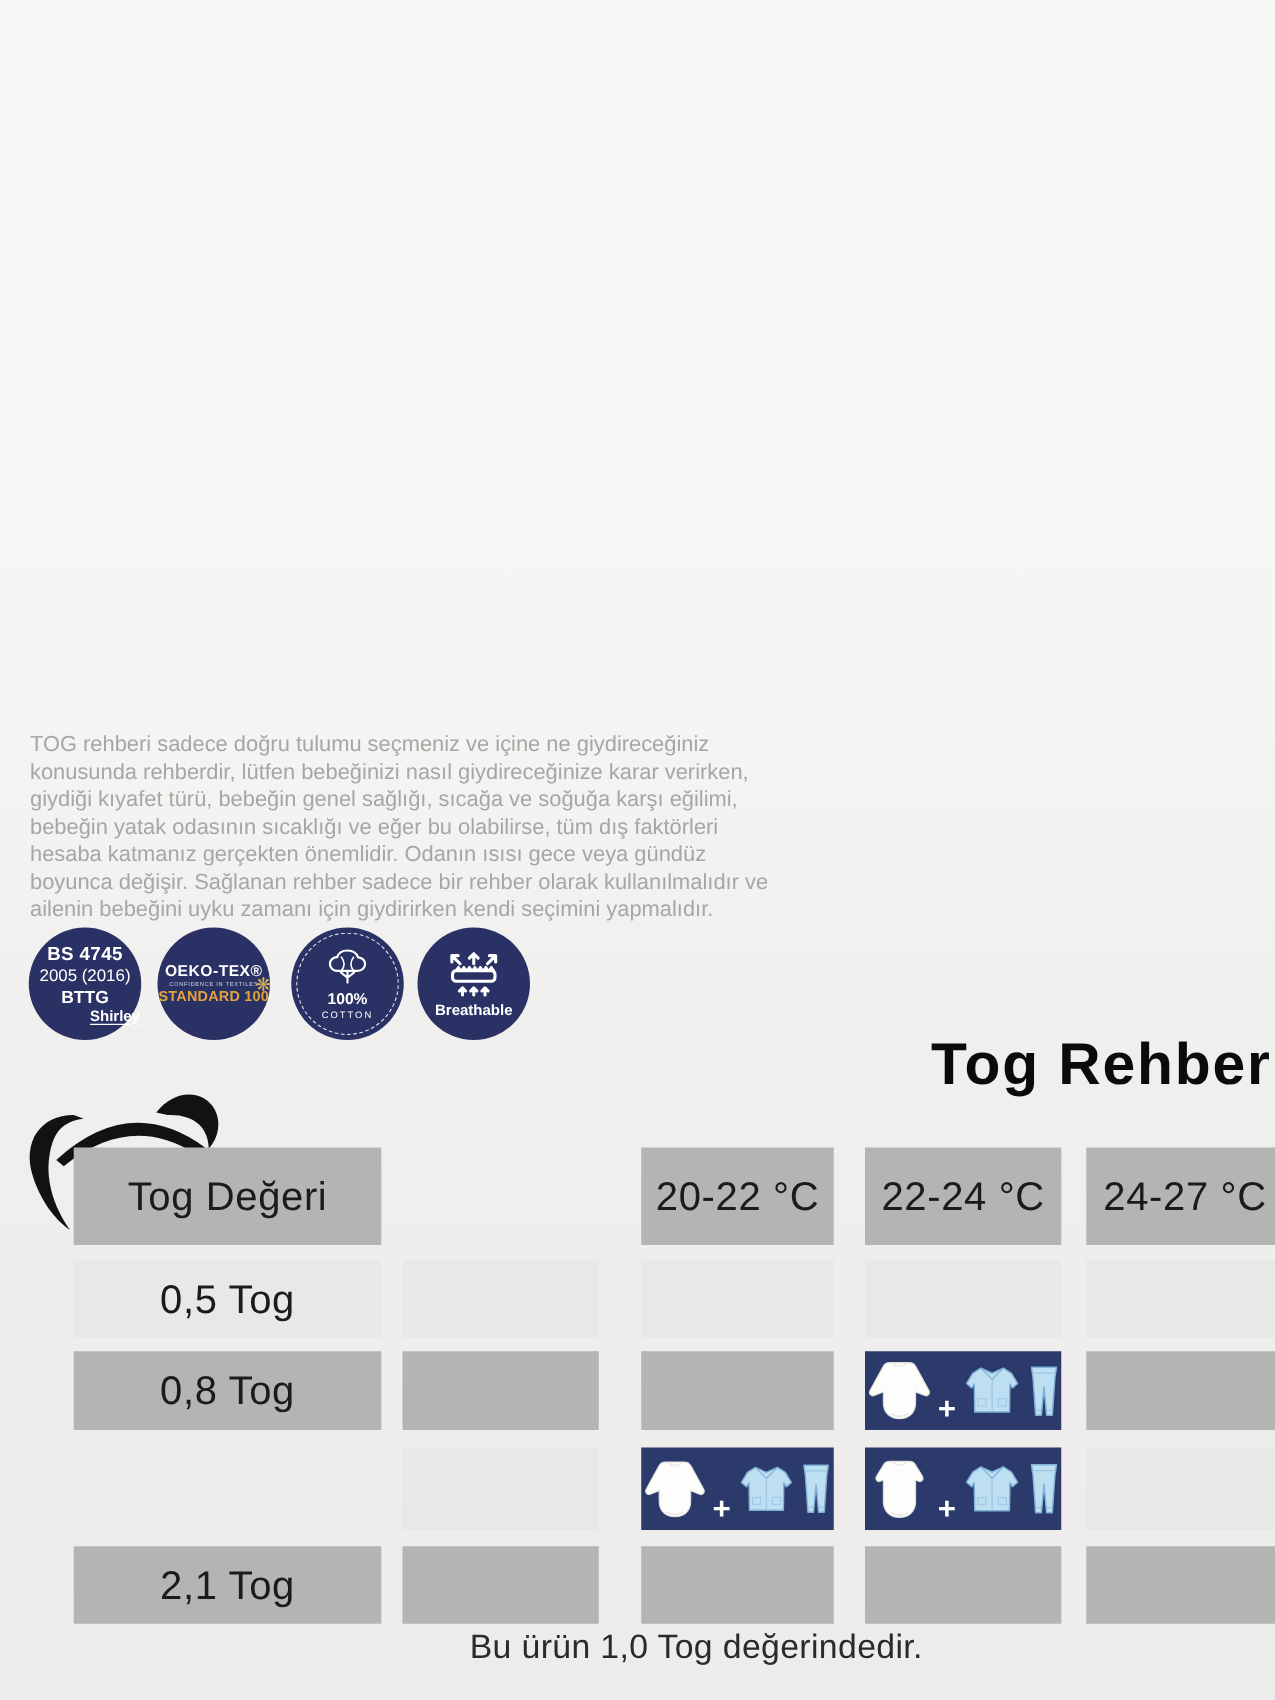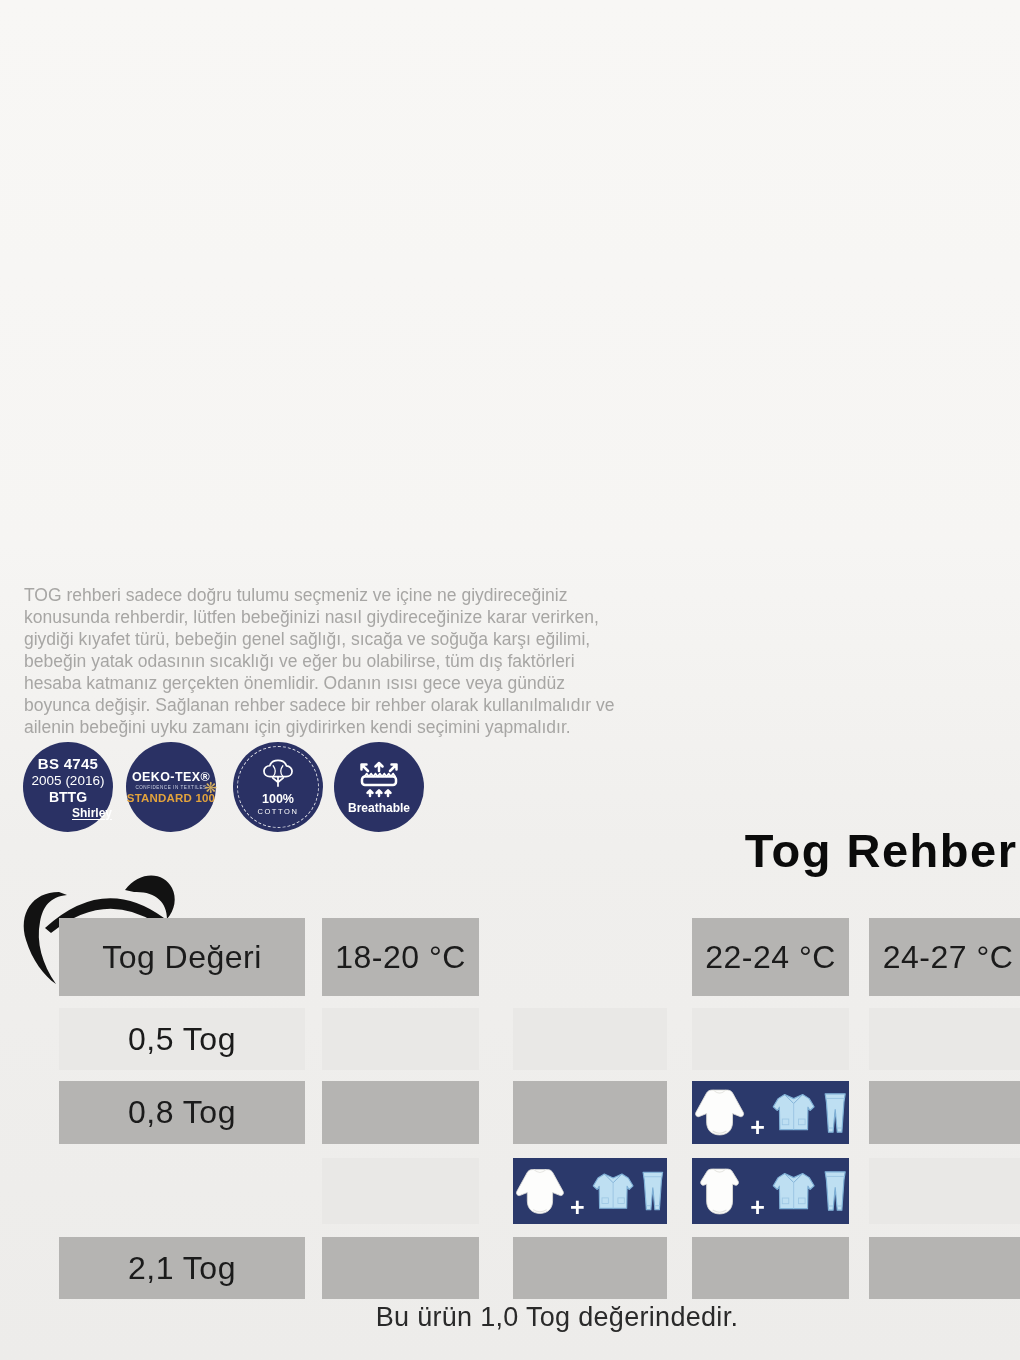--- a/index.html
+++ b/index.html
@@ -142,21 +142,21 @@
     <g fill="#121212">
       <path d="M33 66 Q 92 12 152 56 Q 149 64 144 61 Q 92 28 39 71 Z"></path>
       <path d="M47 30 C 20 30, 6 52, 14 78 C 20 98, 32 114, 44 122 C 30 102, 24 80, 28 60 C 31 44, 38 35, 55 33 Z"></path>
       <path d="M113 28 C 128 8, 152 10, 160 26 C 165 36, 163 48, 155 57 C 155 40, 143 29, 122 30 Z"></path>
     </g>
   </svg>
 
   <h1 class="title">Tog Rehberi</h1>
 
   <div class="cell dark c1 r0">Tog Değeri</div>
-  <div class="cell dark c2 r0">18-20 °C</div>
+  <div class="cell dark c3 r0">20-22 °C</div>
   <div class="cell dark c4 r0">22-24 °C</div>
   <div class="cell dark c5 r0">24-27 °C</div>
 
   <div class="cell light c1 r1">0,5 Tog</div>
   <div class="cell light c2 r1"></div>
   <div class="cell light c3 r1"></div>
   <div class="cell light c4 r1"></div>
   <div class="cell light c5 r1"></div>
 
   <div class="cell dark c1 r2">0,8 Tog</div>

